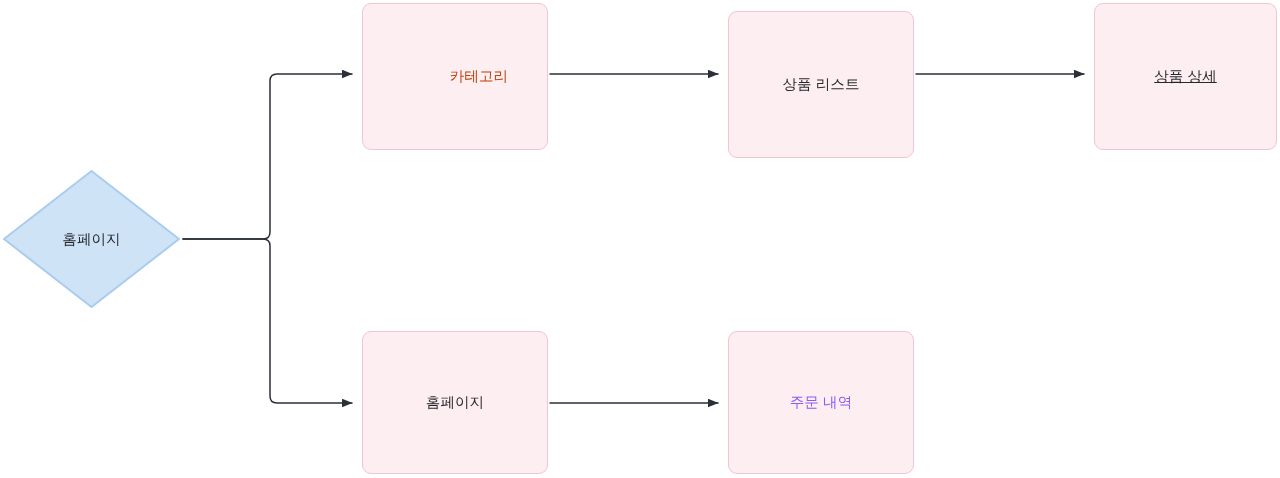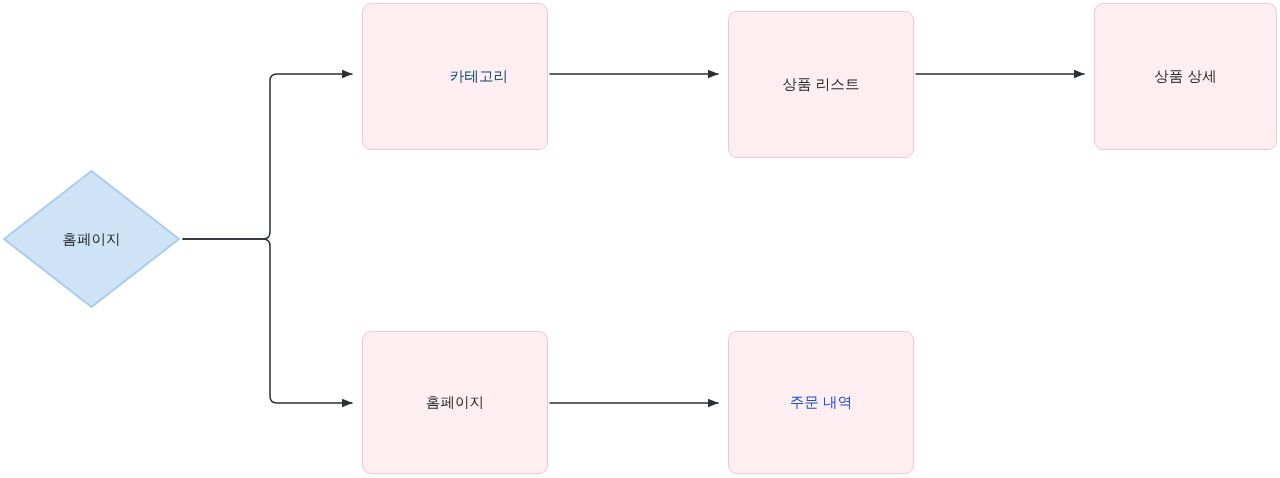--- a/index.html
+++ b/index.html
@@ -90,32 +90,32 @@
   </svg>
 
   <div class="node node-decision" id="node-homepage" style="left: 0px; top: 167px; width: 183px; height: 144px;">
     <svg class="decision-shape" viewBox="0 0 183 144" preserveAspectRatio="none" xmlns="http://www.w3.org/2000/svg">
       <path d="M 91.5 4 L 179 72 L 91.5 140 L 4 72 Z" fill="#cfe3f7" stroke="#a9ccef" stroke-width="2" stroke-linejoin="round"></path>
     </svg>
     <span class="decision-label" style="color: rgb(38, 40, 44);">홈페이지</span>
   </div>
 
   <div class="node node-process" id="node-category" style="left: 362px; top: 3px; width: 186px; height: 147px; background: rgb(253, 238, 241); border-color: rgb(243, 195, 214);">
-    <span class="node-label" style="color: #0c4a6e; margin-left: 48px;">카테고리</span>
+    <span class="node-label" style="color: #c2410c; margin-left: 48px;">카테고리</span>
   </div>
 
   <div class="node node-process" id="node-product-list" style="left: 728px; top: 3px; width: 186px; height: 147px; background: rgb(253, 238, 241); border-color: rgb(243, 195, 214); margin-top: 8px;">
     <span class="node-label" style="color: rgb(38, 40, 44);">상품 리스트</span>
   </div>
 
   <div class="node node-process" id="node-product-detail" style="left: 1094px; top: 3px; width: 183px; height: 147px; background: rgb(253, 238, 241); border-color: rgb(243, 195, 214);">
-    <span class="node-label" style="color: rgb(38, 40, 44);">상품 상세</span>
+    <span class="node-label" style="color: rgb(38, 40, 44); text-decoration: underline;">상품 상세</span>
   </div>
 
   <div class="node node-process" id="node-mypage" style="left: 362px; top: 331px; width: 186px; height: 143px; background: rgb(253, 238, 241); border-color: rgb(243, 195, 214);">
     <span class="node-label" style="color: rgb(38, 40, 44);">홈페이지</span>
   </div>
 
   <div class="node node-process" id="node-order-history" style="left: 728px; top: 331px; width: 186px; height: 143px; background: rgb(253, 238, 241); border-color: rgb(243, 195, 214);">
-    <span class="node-label" style="color: #1d4ed8;">주문 내역</span>
+    <span class="node-label" style="color: #8b5cf6;">주문 내역</span>
   </div>
 
 </div>
 
 </body></html>

